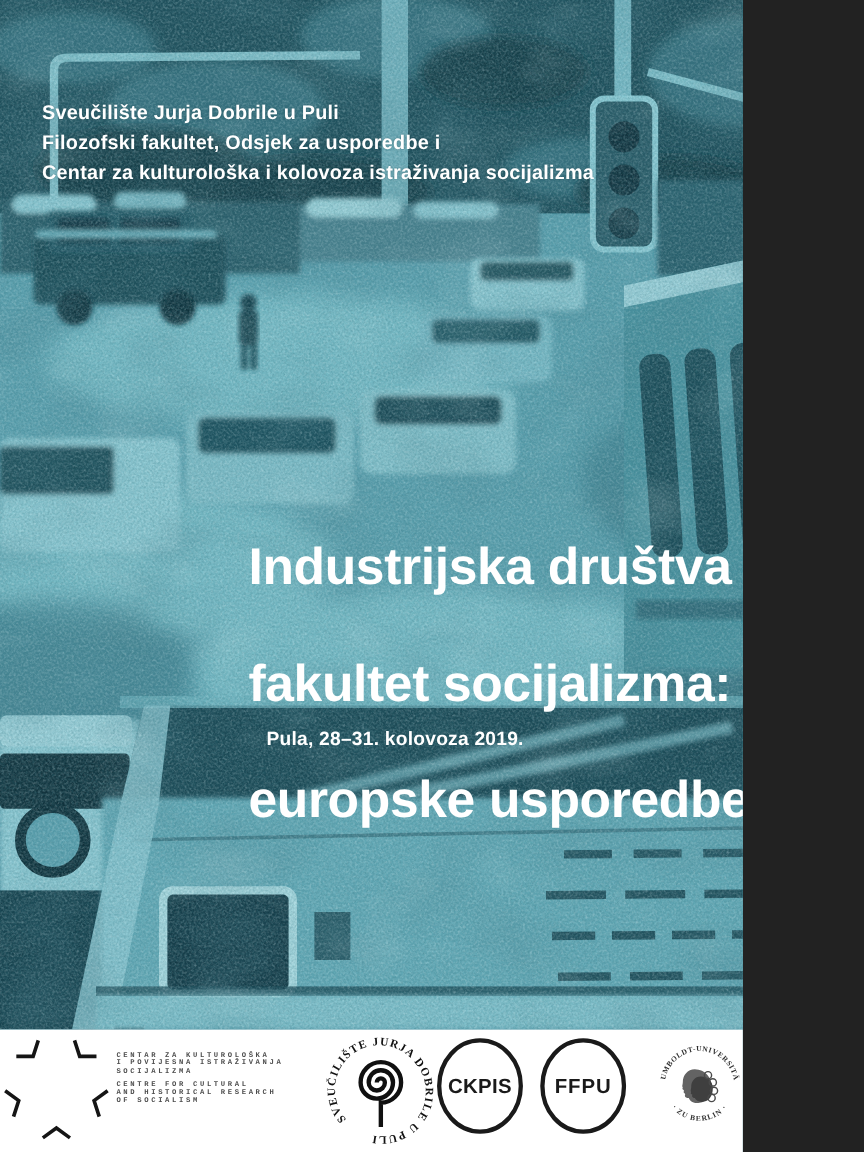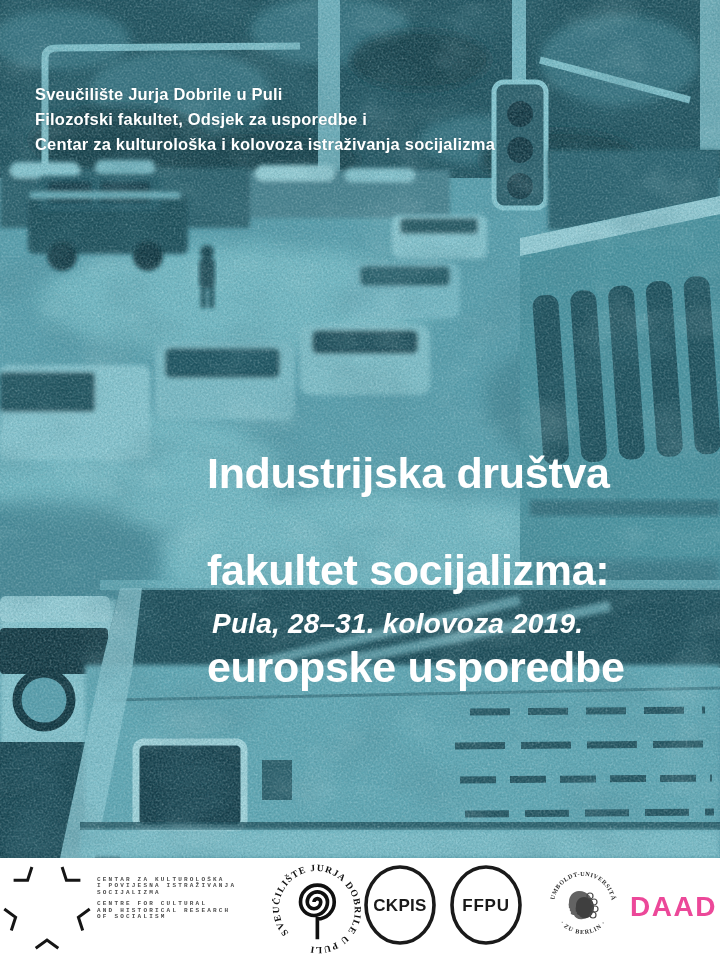--- a/index.html
+++ b/index.html
@@ -1,26 +1,26 @@
 <!DOCTYPE html>
 <html><head>
 <meta charset="utf-8">
 <style>
   html,body{margin:0;padding:0;background:#222;}
-  .poster{position:relative;width:720px;height:960px;overflow:hidden;background:#4e95a5;
+  .poster{position:relative;width:619px;height:960px;overflow:hidden;background:#4e95a5;
           font-family:"Liberation Sans",sans-serif;}
   .bg{position:absolute;left:0;top:0;width:720px;height:858px;display:block;}
   .overlay-text{position:absolute;color:#ffffff;font-weight:bold;}
   .org-block{left:35px;top:82px;font-size:16.5px;line-height:25px;letter-spacing:.2px;
              text-shadow:0 0 2px rgba(10,40,50,.35);}
   .org-block .line{display:block;white-space:nowrap;}
   .kicker{left:207px;top:306px;font-size:43px;letter-spacing:-.3px;white-space:nowrap;}
   .title{left:207px;top:404px;font-size:43px;line-height:55px;letter-spacing:-.3px;margin:0;}
   .title .line{display:block;white-space:nowrap;margin-top:42px;}
-  .date{left:212px;top:608px;font-size:28px;letter-spacing:.2px;white-space:nowrap;font-style:italic;}
+  .date{left:222px;top:608px;font-size:16px;letter-spacing:.2px;white-space:nowrap;}
   .band{position:absolute;left:0;top:858px;width:720px;height:102px;background:#ffffff;}
   .band svg{position:absolute;top:0;height:102px;display:block;}
   .ckpis-text{position:absolute;left:97px;top:19px;color:#4d4d4d;
               font-family:"Liberation Mono",monospace;font-size:6px;line-height:6.4px;
               letter-spacing:2.2px;font-weight:bold;}
   .ckpis-text p{margin:0 0 5px 0;}
   .ckpis-text .line{display:block;white-space:nowrap;}
   .daad{position:absolute;left:630px;top:33px;color:#ec4899;font-size:28px;font-weight:bold;
         letter-spacing:1.5px;font-family:"Liberation Sans",sans-serif;}
   .ring-text{font-family:"Liberation Serif",serif;font-weight:bold;fill:#111;}

